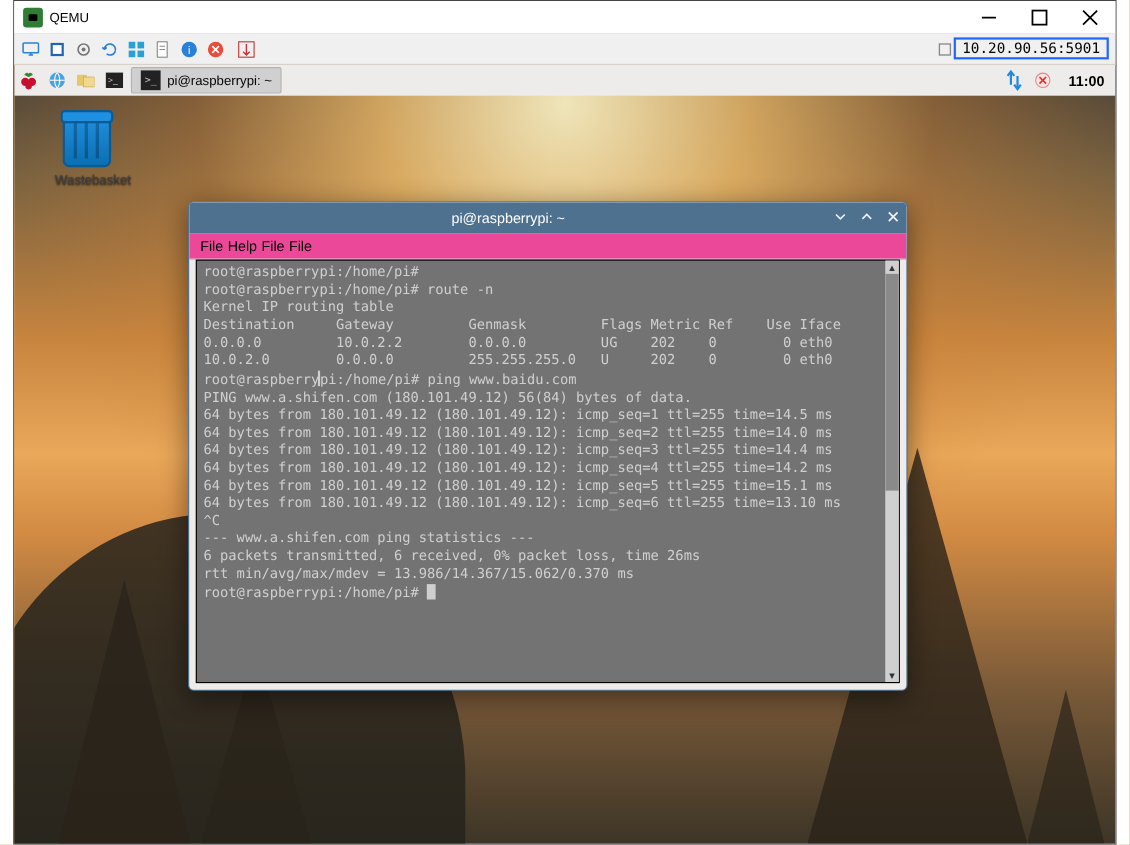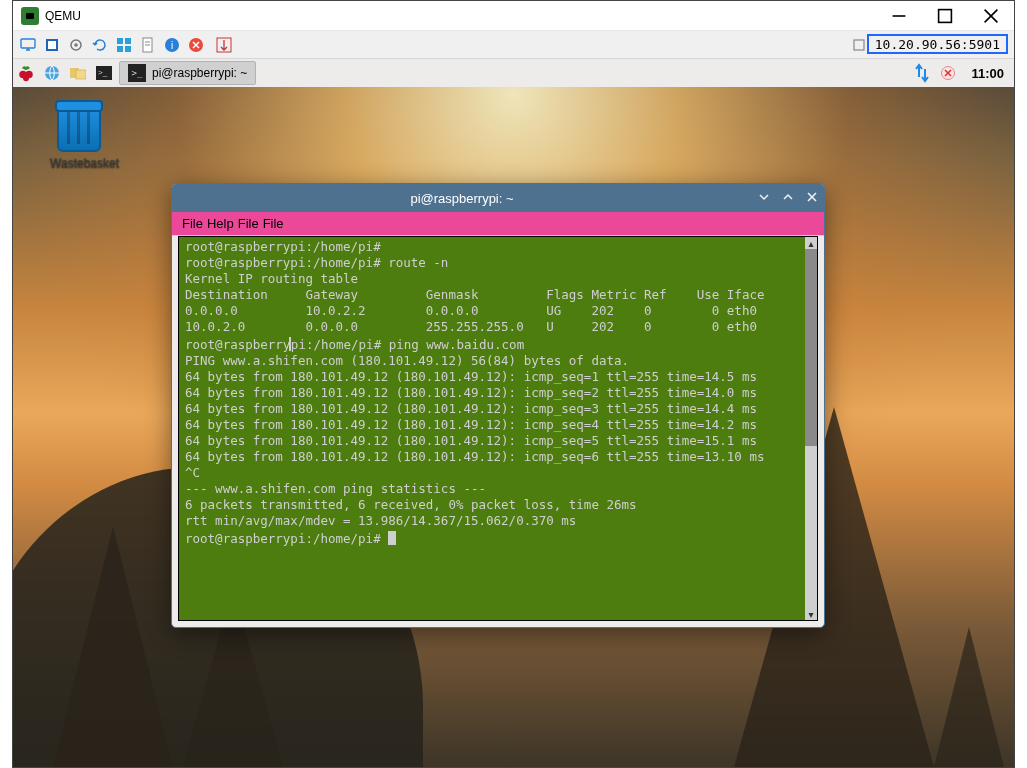--- a/index.html
+++ b/index.html
@@ -50,21 +50,21 @@
 .desk-icon .bin { width:44px; height:48px; margin:0 auto 4px; background:linear-gradient(#1f8fe0,#0b6fb3); border-radius:4px 4px 6px 6px; border:2px solid #0b5a93; position:relative; }
 .desk-icon .bin::before { content:""; position:absolute; left:-4px; right:-4px; top:-6px; height:8px; background:#1f8fe0; border:2px solid #0b5a93; border-radius:4px; }
 .desk-icon .bin::after { content:""; position:absolute; left:8px; top:6px; bottom:6px; width:3px; background:rgba(0,0,0,.25); box-shadow:10px 0 rgba(0,0,0,.25),20px 0 rgba(0,0,0,.25); }
 
 
 .term-win { position:absolute; left:158px; top:124px; width:654px; height:445px; background:#edeceb; border:1px solid #4e7190; border-radius:5px; box-shadow:0 6px 24px rgba(0,0,0,.45); display:flex; flex-direction:column; overflow:hidden; }
 .term-title { height:28px; background:#4e7190; color:#fff; display:flex; align-items:center; font-size:13px; }
 .term-title .tt { flex:1; text-align:center; }
 .term-title .wc { width:24px; text-align:center; font-size:13px; opacity:.9; cursor:pointer; }
 .term-menu { height:24px; display:flex; align-items:center; gap:4px; padding:0 10px; font-size:13px; background:#ec4899; border-bottom:1px solid #cfcfcf; }
-.term-body { flex:1; margin:0 6px 6px; background:#4d7c0f; position:relative; border:1px solid #000; }
+.term-body { flex:1; margin:0 6px 6px; background:#737373; position:relative; border:1px solid #000; }
 .pre { position:absolute; inset:0 12px 0 4px; padding:2px 2px; font-family:"DejaVu Sans Mono",Consolas,monospace; font-size:12.5px; line-height:16px; color:#cfcfcf; white-space:pre; }
 .scrollbar { position:absolute; right:0; top:0; bottom:0; width:12px; background:#cfcfcf; }
 .sb-btn { height:12px; background:#cfcfcf; display:flex; align-items:center; justify-content:center; color:#333; font-size:10px; }
 .sb-track { position:absolute; top:12px; bottom:12px; left:0; right:0; background:#cfcfcf; }
 .sb-thumb { position:absolute; left:0; right:0; top:0; height:55%; background:#8a8a8a; }
 .cursor { display:inline-block; width:8px; height:14px; background:#cfcfcf; transform:translateY(2px); }
 .tcursor { display:inline-block; width:1.5px; height:14px; background:#cfcfcf; transform:translateY(2px); margin-left:-1px; }
 
 
 .svg-ico { width:16px; height:16px; }

